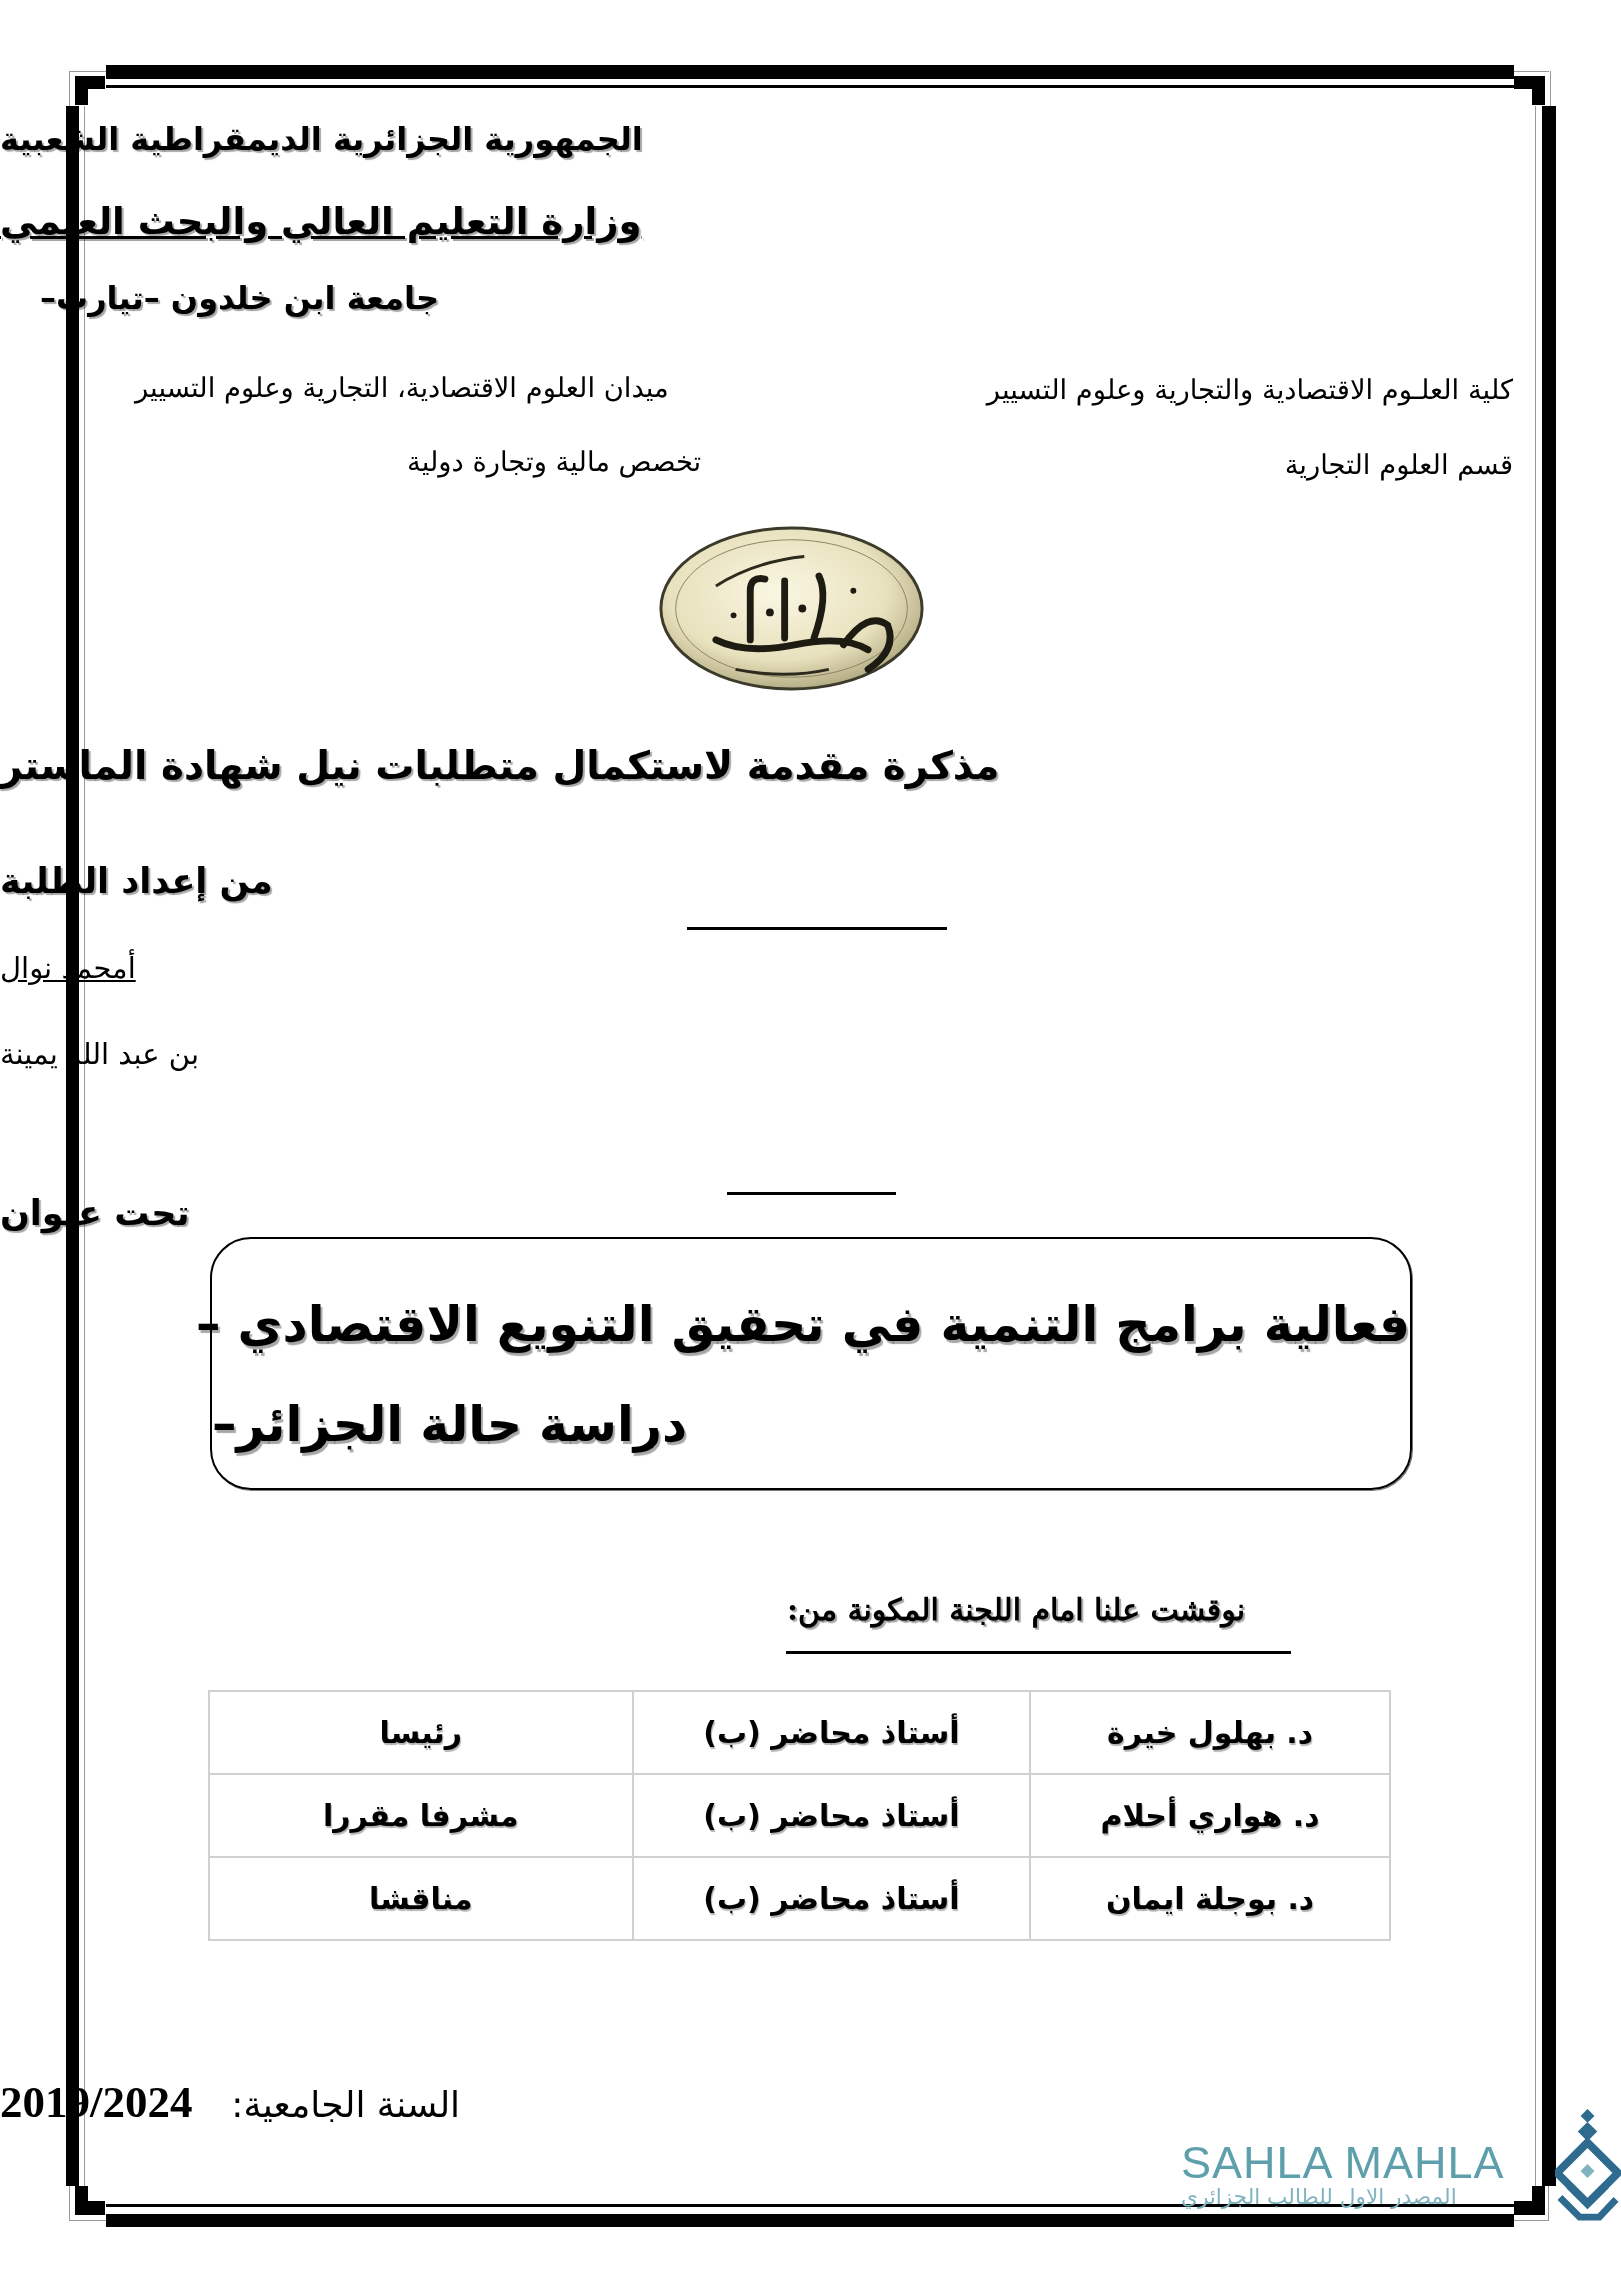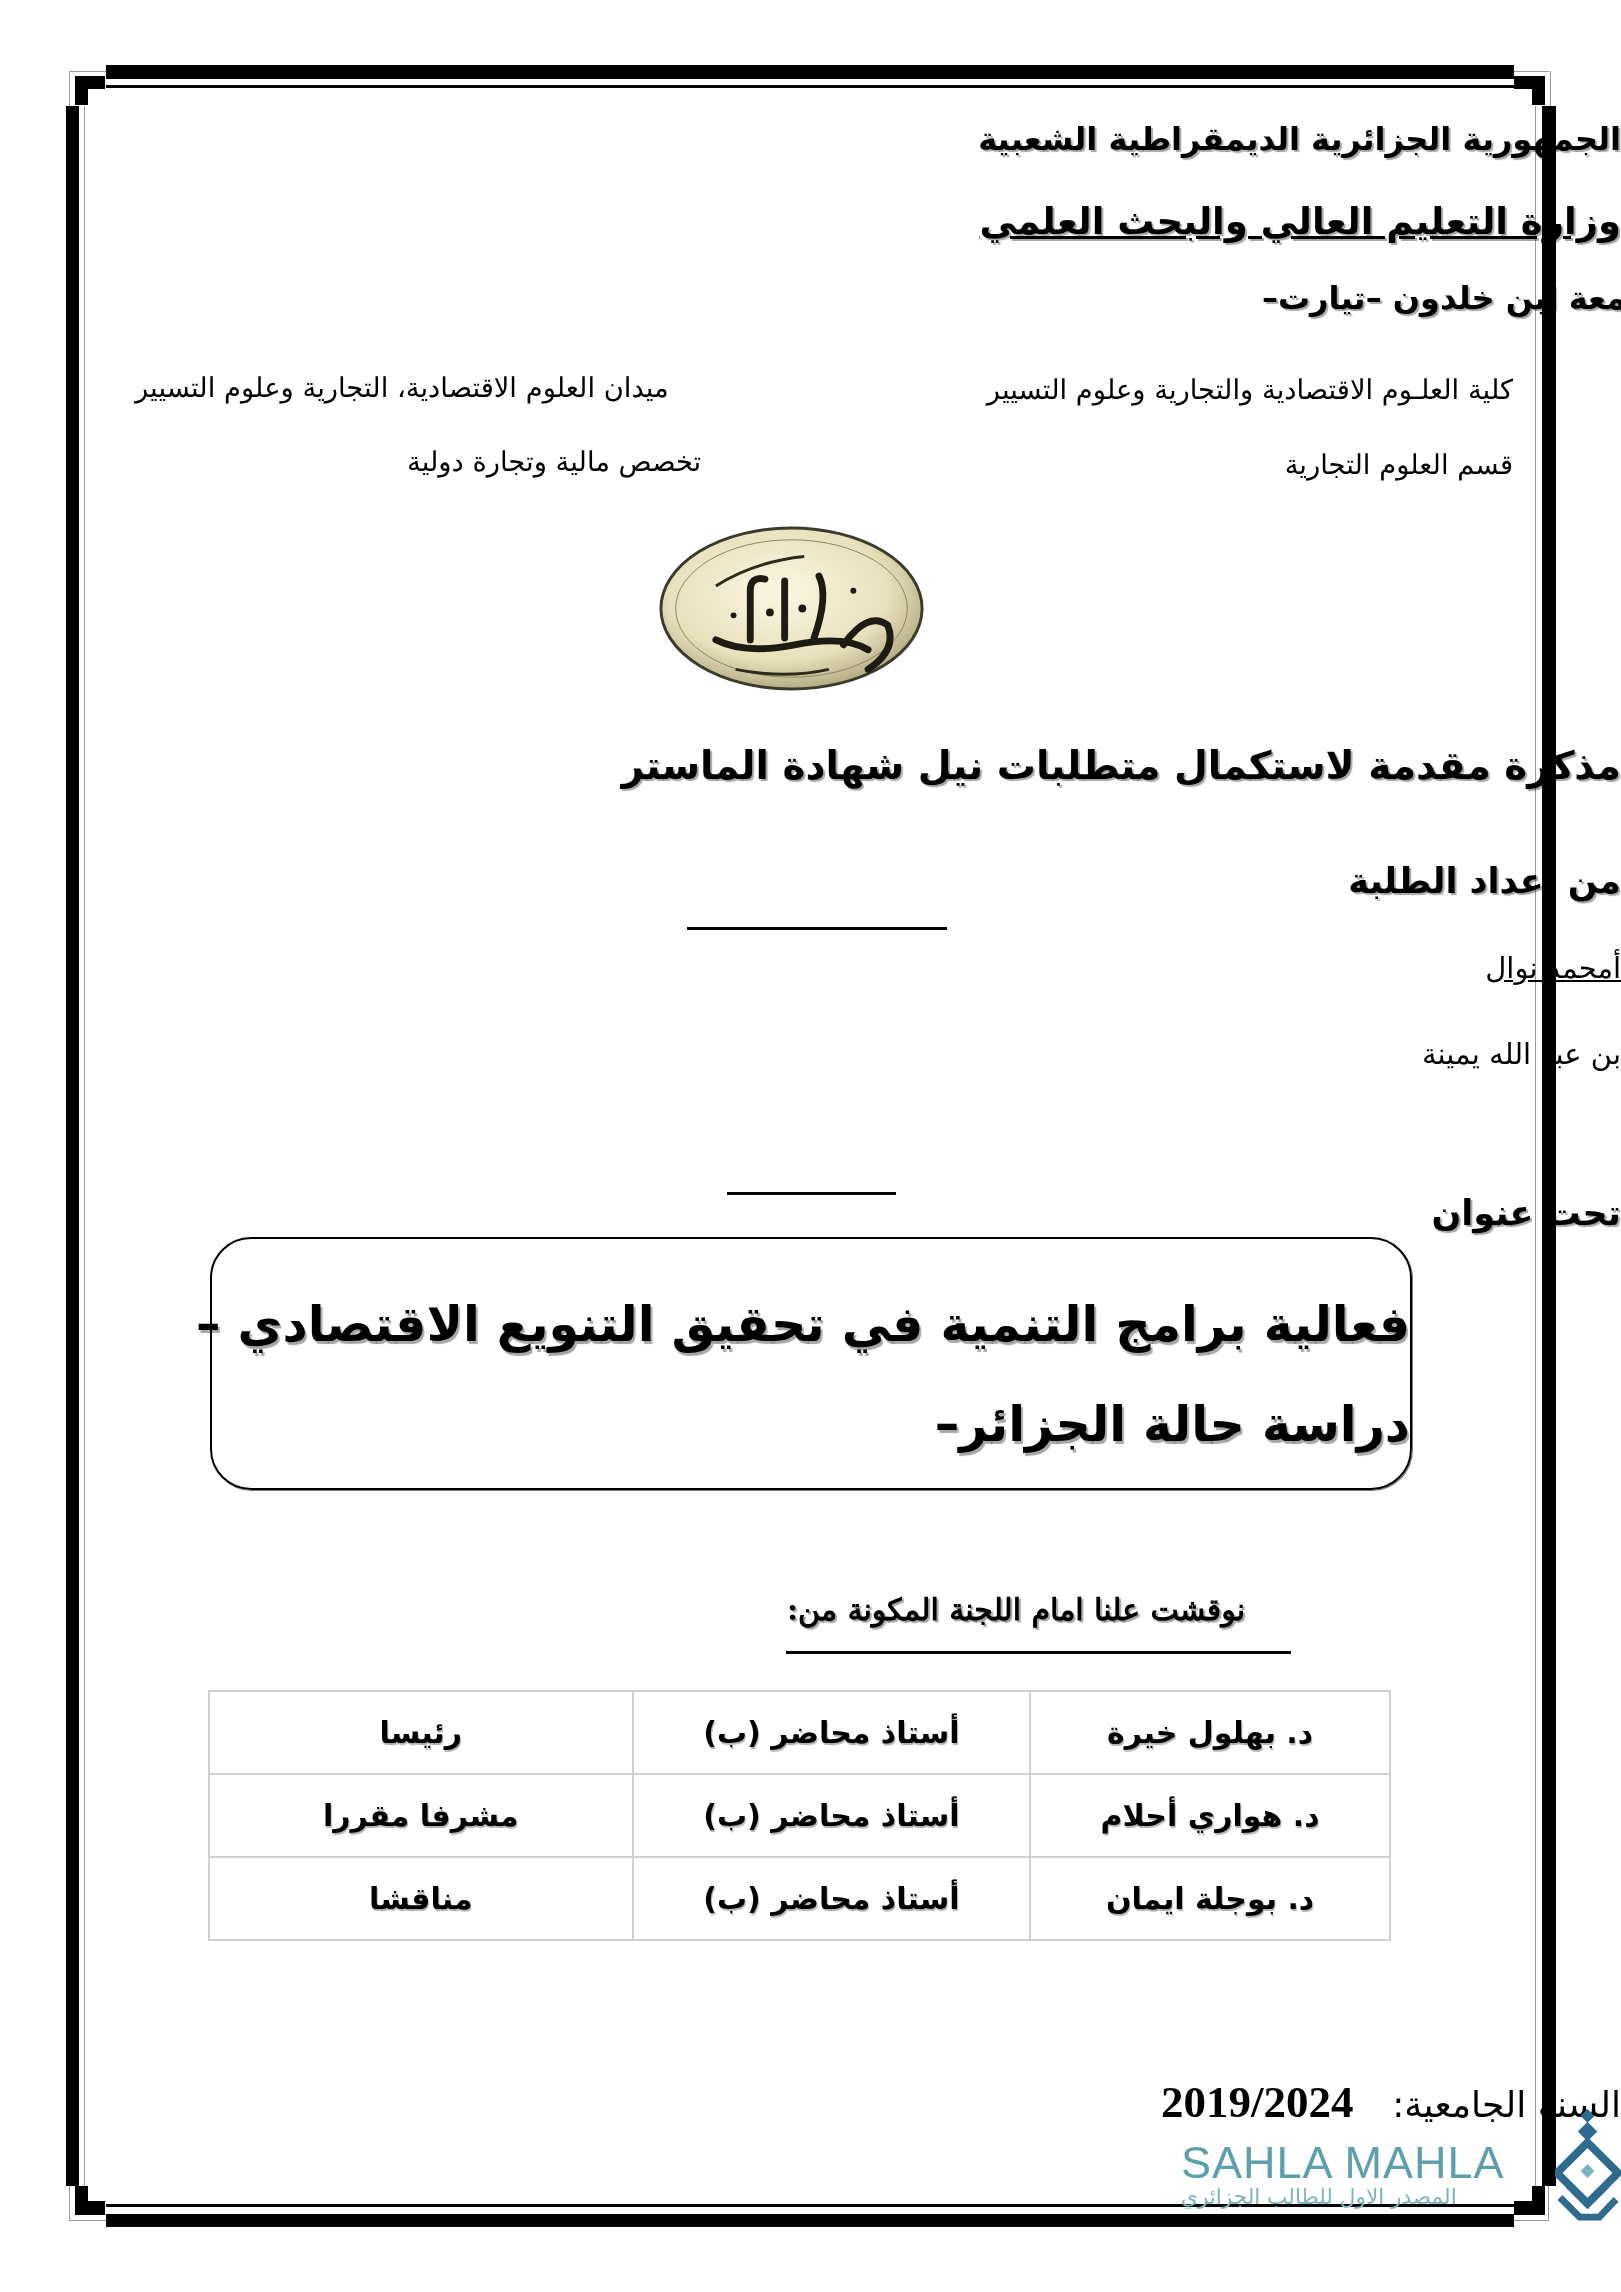--- a/index.html
+++ b/index.html
@@ -17,21 +17,21 @@
   }
   
   .frame-part { position: absolute; background: #000; }
   .frame-gray { position: absolute; border: 1px solid #9a9a9a; box-sizing: border-box; }
 
   
   .centered {
     position: absolute;
     left: 0;
     width: 1621px;
-    text-align: right;
+    text-align: left;
     direction: rtl;
     white-space: nowrap;
   }
   .heading-bold {
     font-family: "DejaVu Sans", "Liberation Sans", sans-serif;
     font-weight: bold;
     text-shadow: 2px 2px 1px rgba(0,0,0,0.35);
   }
   .side-text {
     position: absolute;
@@ -64,21 +64,21 @@
     height: 253px;
     border: 2px solid #000;
     border-radius: 41px;
     box-sizing: border-box;
     box-shadow: 1px 1px 0 #777;
   }
   .title-line {
     position: absolute;
     left: 0;
     width: 100%;
-    text-align: right;
+    text-align: left;
     direction: rtl;
     white-space: nowrap;
     font-family: "DejaVu Sans", "Liberation Sans", sans-serif;
     font-weight: bold;
     font-size: 49px;
     text-shadow: 2px 2.9px 1px rgba(0,0,0,0.35);
   }
 
   
   .jury-table {

